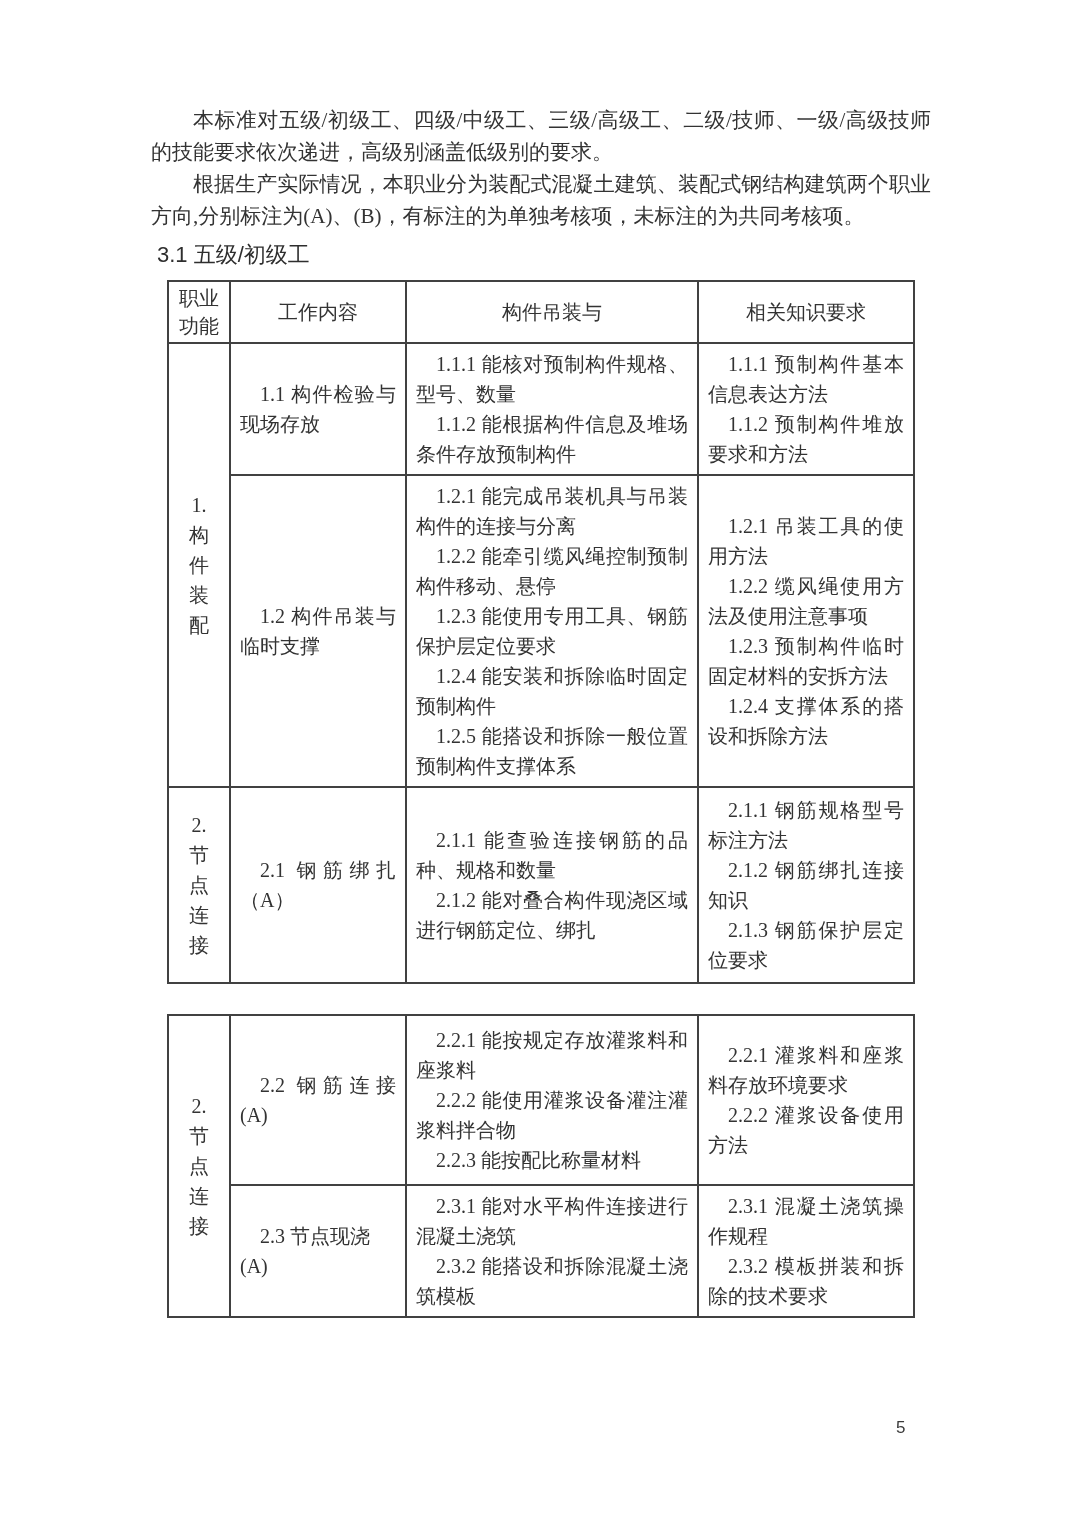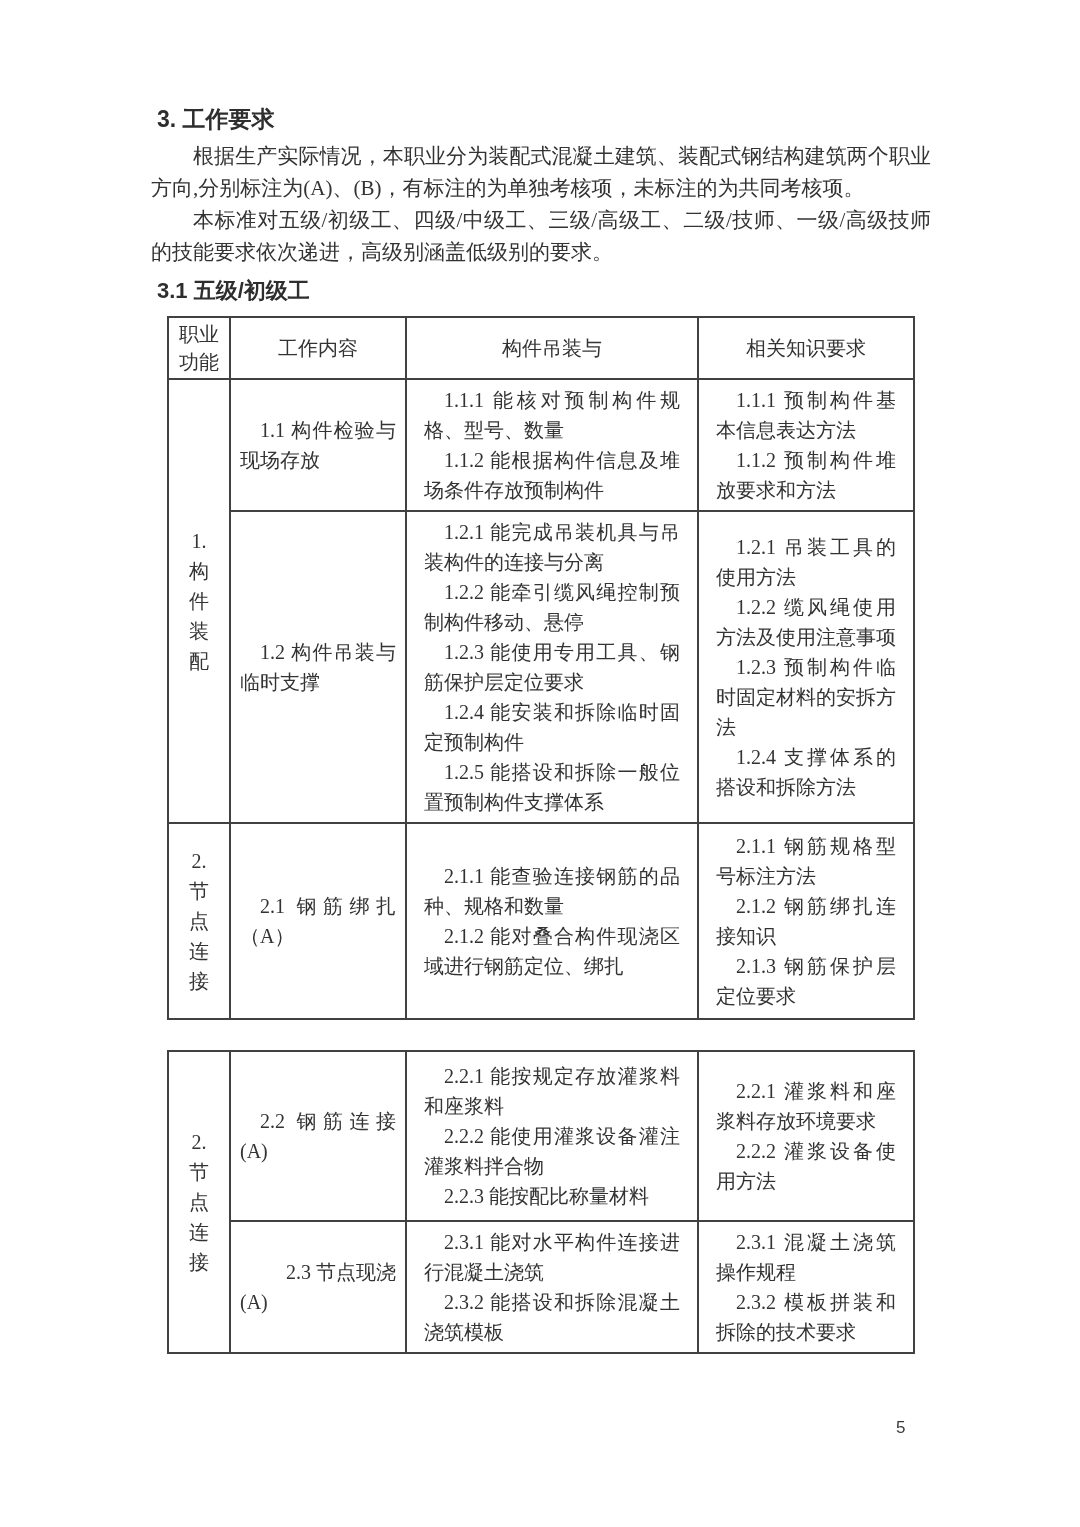--- a/index.html
+++ b/index.html
@@ -18,21 +18,21 @@
     font-weight:700; font-size:23px; line-height:30px;
     margin:0 0 6px 6px; color:#2e2e2e;
   }
   .para {
     font-size:21px; line-height:32px;
     text-align:justify; text-indent:2em;
     margin:0; color:#333333;
   }
   .h2 {
     font-family:"Liberation Sans","DejaVu Sans",sans-serif;
-    font-weight:700; font-size:22px; line-height:30px;
+    font-weight:400; font-size:22px; line-height:30px;
     margin:8px 0 10px 6px; color:#2e2e2e;
   }
 
   table.skill-table {
     border-collapse:collapse; table-layout:fixed;
     width:746px; margin-left:16px;
     font-size:20px; color:#333333;
   }
   table.t2 { margin-top:30px; }
   .skill-table th, .skill-table td {
@@ -44,23 +44,23 @@
     font-weight:400; text-align:center;
     white-space:pre-line; line-height:28px;
     padding:2px 4px;
   }
   td.function {
     text-align:center; white-space:pre-line;
     line-height:30px; padding:2px 0;
   }
   td.work { padding:16px 9px; }
   .work .wl { margin:0; line-height:30px; }
-  .work .wl:first-child { text-indent:1em;text-align:right; }
+  .work .wl:first-child { text-indent:1em; }
   .work.spread .wl:not(:last-child) { text-align:justify; text-align-last:justify; }
-  td.skills, td.knowledge { padding:5px 17px; }
+  td.skills, td.knowledge { padding:5px 9px; }
   .skills .item, .knowledge .item {
     margin:0; line-height:30px;
     text-align:justify; text-indent:1em;
   }
 
   tr.hrow   { height:61px;border-radius:12px;  }
   tr.t1r1   { height:129px; }
   tr.t1r2   { height:292px; }
   tr.t1r3   { height:196px; }
   tr.t2r1   { height:170px; }
@@ -71,24 +71,23 @@
     font-family:"Liberation Sans","DejaVu Sans",sans-serif;
     font-size:17px; color:#3a3a3a;
   }
 </style>
 </head>
 <body>
 
 <div class="page">
   <div class="content">
 
-    <h1 class="h1">3. 工作要求</h1>
-
+
+    <p class="para">本标准对五级/初级工、四级/中级工、三级/高级工、二级/技师、一级/高级技师的技能要求依次递进，高级别涵盖低级别的要求。</p>
     <p class="para">根据生产实际情况，本职业分为装配式混凝土建筑、装配式钢结构建筑两个职业方向,分别标注为(A)、(B)，有标注的为单独考核项，未标注的为共同考核项。</p>
-    <p class="para">本标准对五级/初级工、四级/中级工、三级/高级工、二级/技师、一级/高级技师的技能要求依次递进，高级别涵盖低级别的要求。</p>
 
     <h2 class="h2">3.1 五级/初级工</h2>
 
     <table class="skill-table t1">
       <colgroup>
         <col style="width:62px">
           <col style="width:176px">
           <col style="width:292px">
           <col style="width:216px">
       </colgroup>

